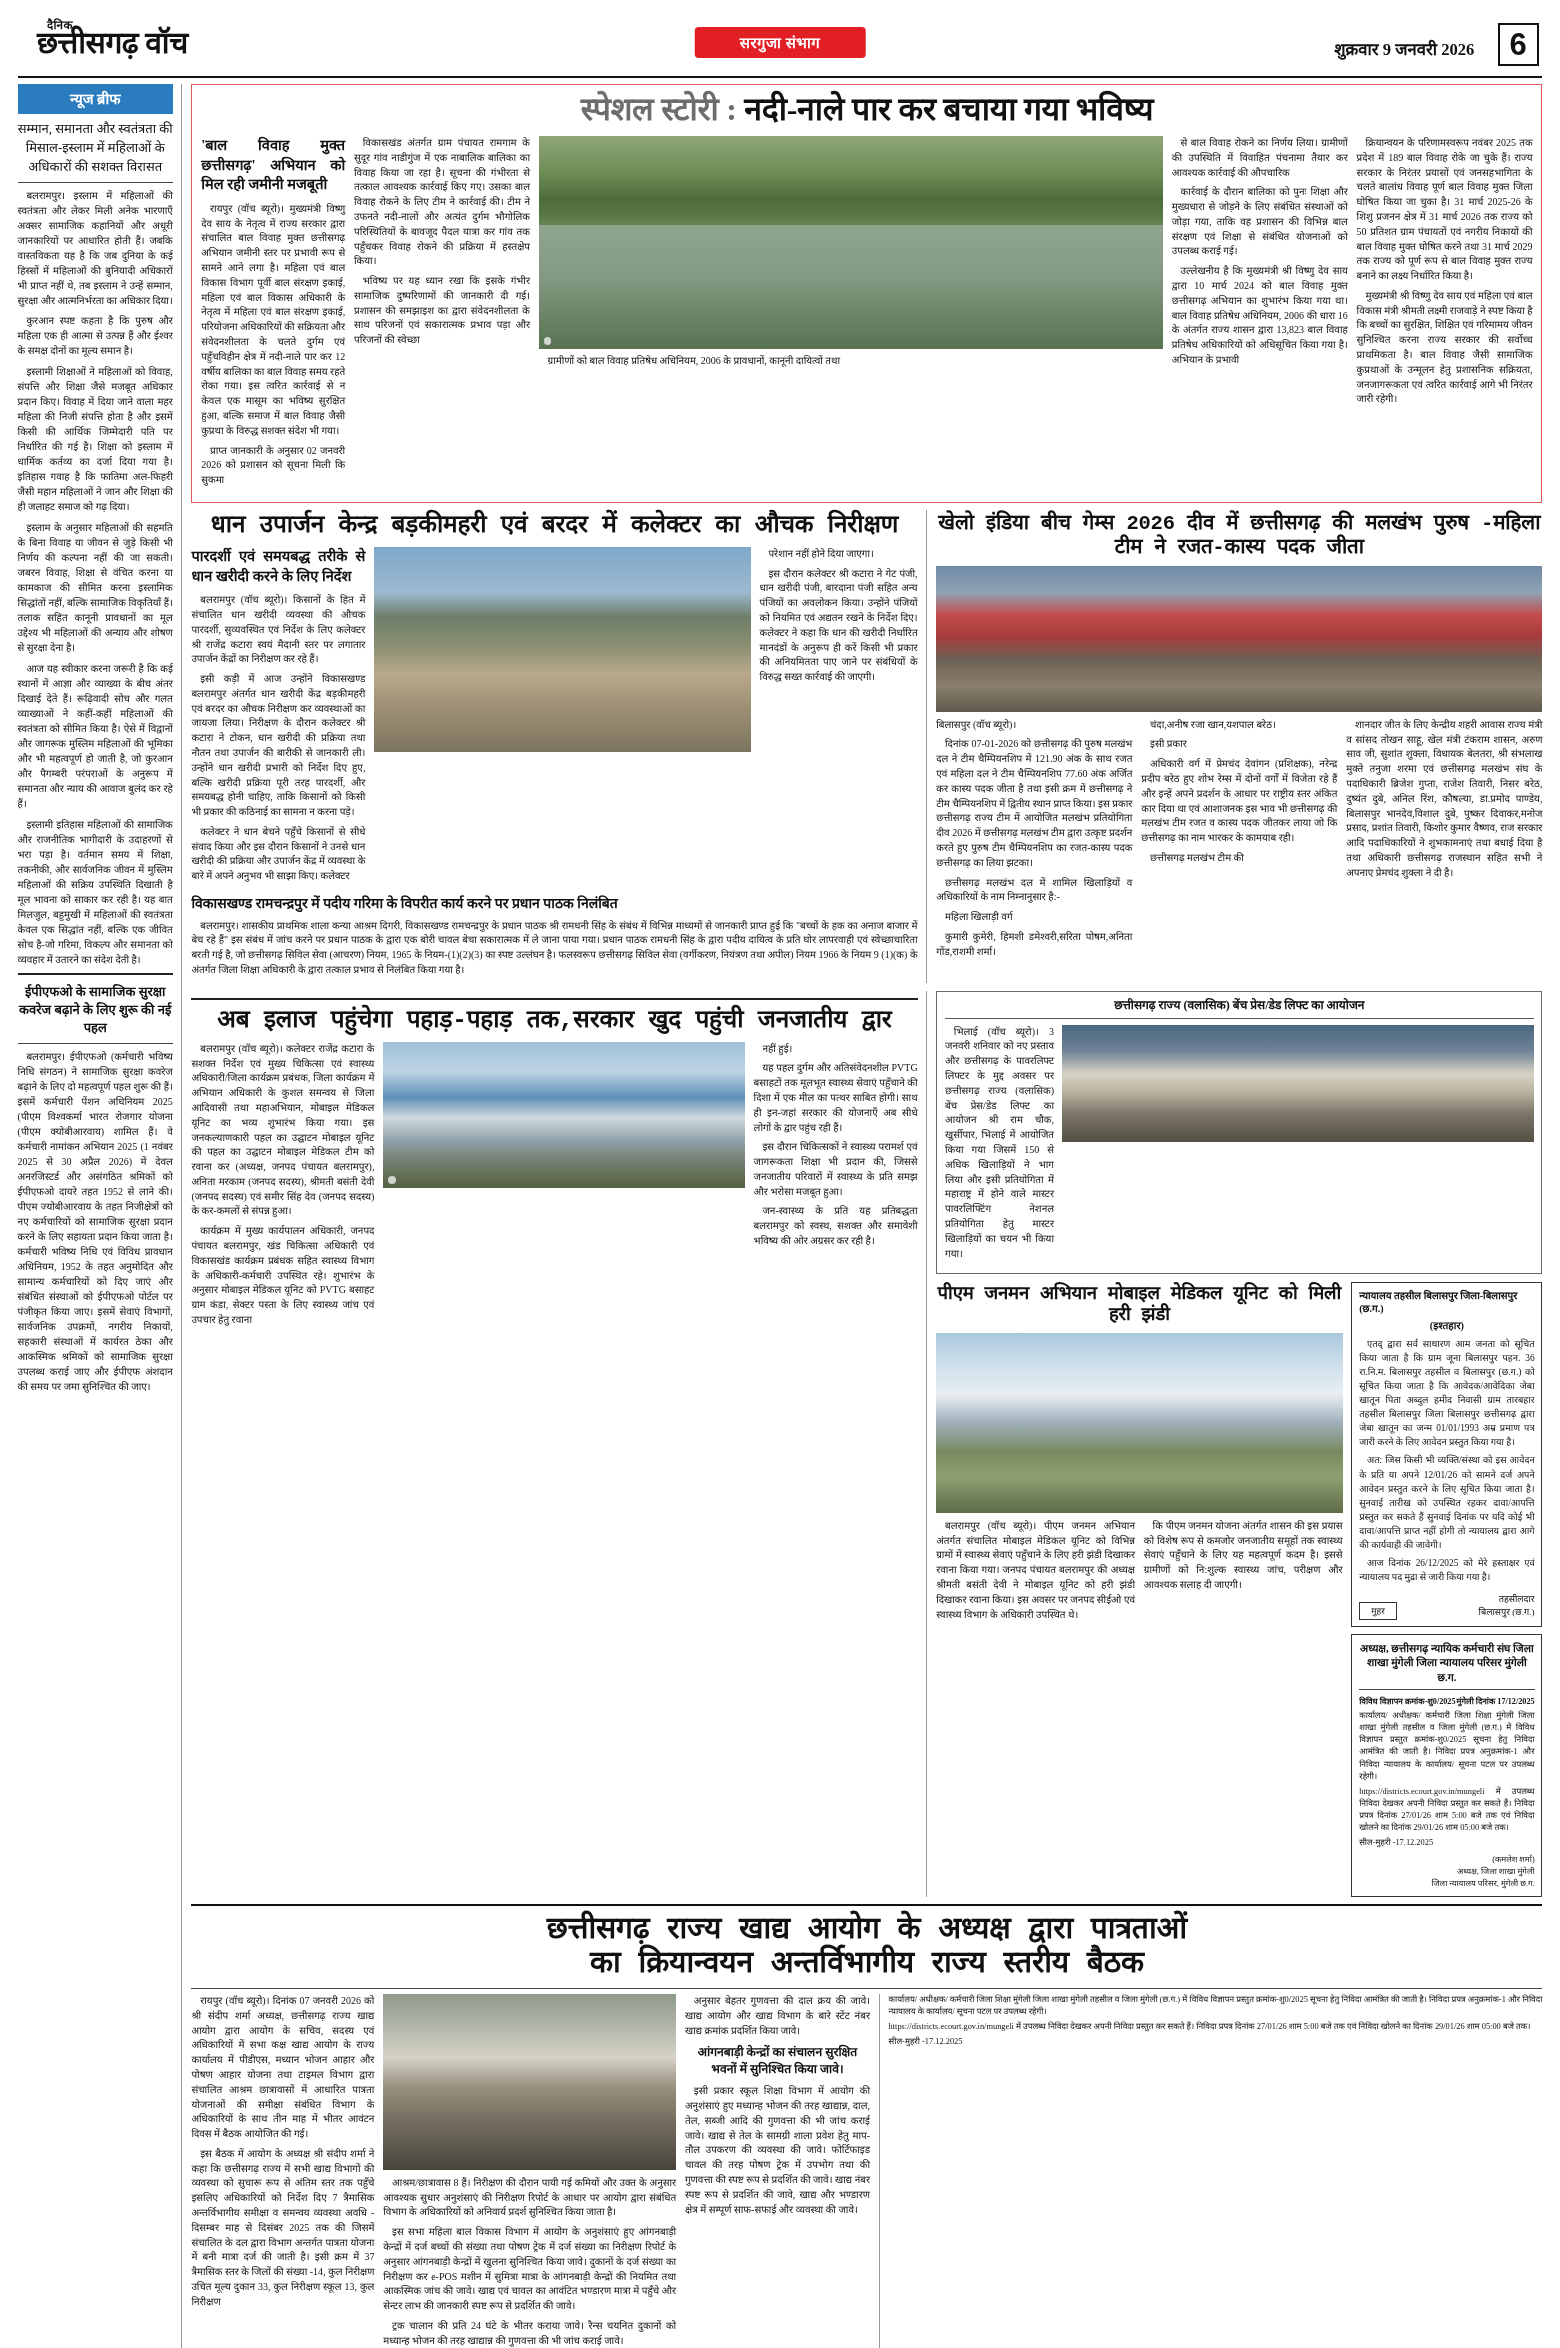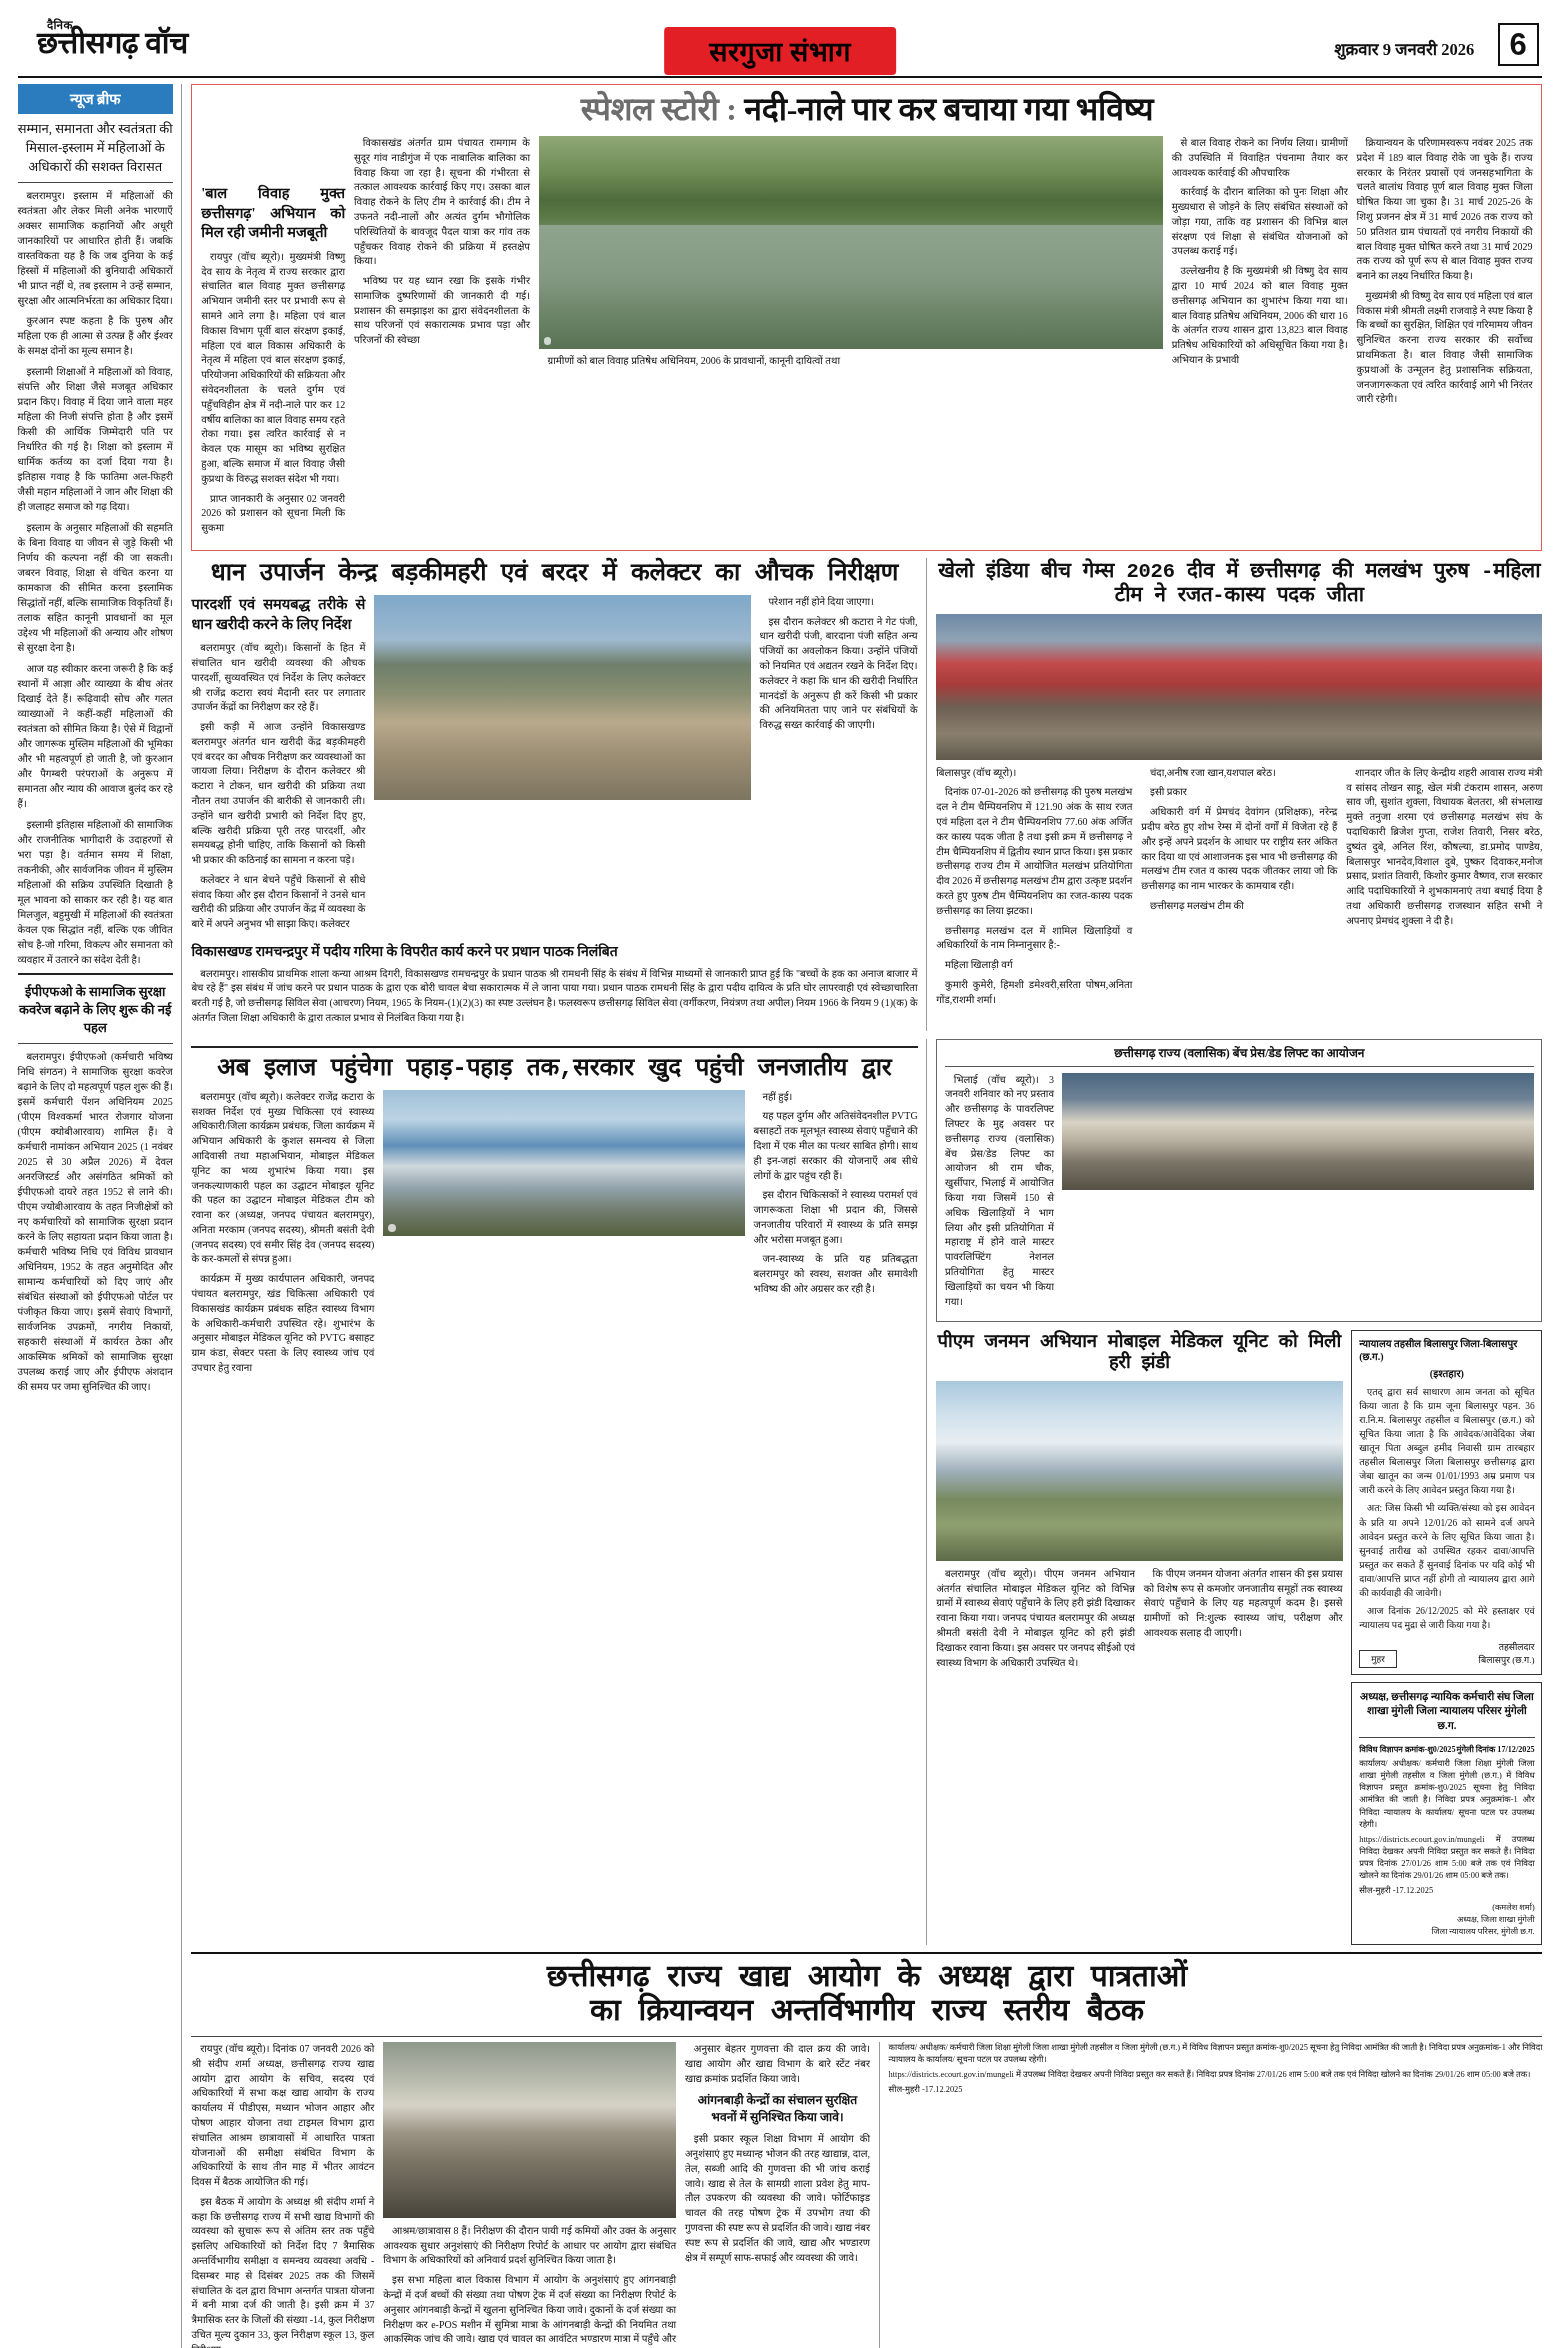--- a/index.html
+++ b/index.html
@@ -25,23 +25,23 @@
     letter-spacing:0.5px; margin-left:9.8px;
   }
   .logo-main {
     font-family:"Liberation Serif", serif;
     font-size:30px; font-weight:bold; color:#111;
     line-height:1; margin-top:-3.9px; letter-spacing:-0.5px;
   }
   .section-badge {
     position:absolute; left:50%; transform:translateX(-50%);
     top:13.7px;
-    background:#e31f26; color:#000000;
+    background:#e31f26; color:#ffffff;
     font-family:"Liberation Serif", serif;
-    font-size:27px; font-weight:bold;
+    font-size:15px; font-weight:bold;
     padding:4.9px 45px 5.9px 45px;
     border-radius:3.9px;
     letter-spacing:0.5px;
     text-align:center;
   }
   .date-text {
     position:absolute; right:68px; top:23.4px;
     font-size:16.6px; font-weight:bold;
     font-family:"Liberation Serif", serif;
   }
@@ -84,21 +84,21 @@
   
   .special-box { border:1.5px solid #e05a5a; padding:6.8px 8.8px 8.8px 8.8px; }
   .special-headline {
     font-size:32px; font-weight:bold; text-align:center;
     letter-spacing:-0.3px; line-height:1.12; margin:1px 0 7.8px 0;
   }
   .special-headline .grey { color:#6d6d6d; }
   .special-cols { display:flex; gap:8.8px; }
   .sc { font-size:10px; line-height:1.48; text-align:justify; }
   .sc p { margin:0 0 4.9px 0; text-indent:8.8px; }
-  .sc-1 { width:144px; flex:0 0 144px;margin-top:48px; }
+  .sc-1 { width:144px; flex:0 0 144px; }
   .sc-2 { width:176px; flex:0 0 176px; }
   .sc-3 { flex:1; }
   .sc-4 { width:176px; flex:0 0 176px; }
   .sc-5 { width:176px; flex:0 0 176px; }
   .kicker {
     font-size:14.6px; font-weight:bold; line-height:1.35;
     margin:0 0 6.8px 0;
   }
 
   

